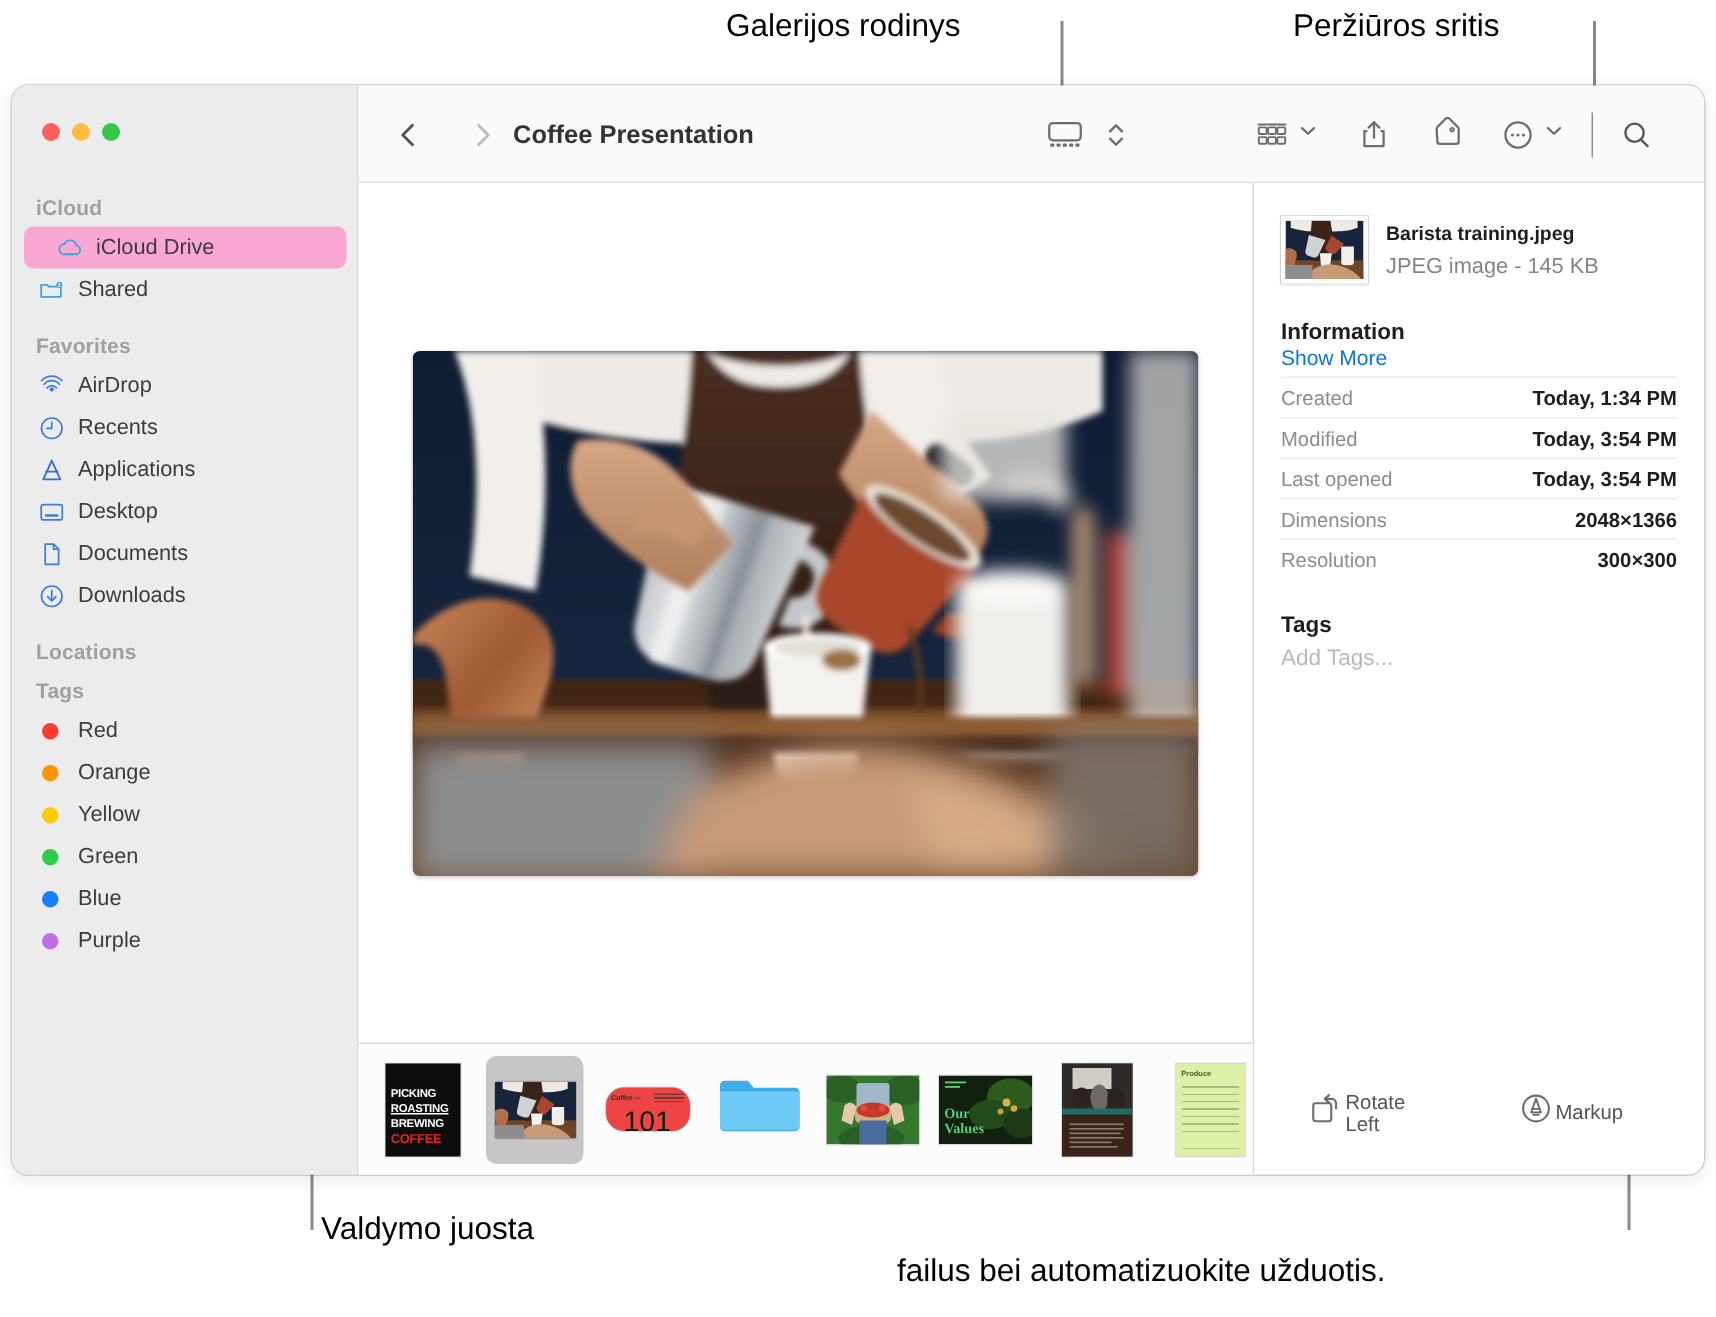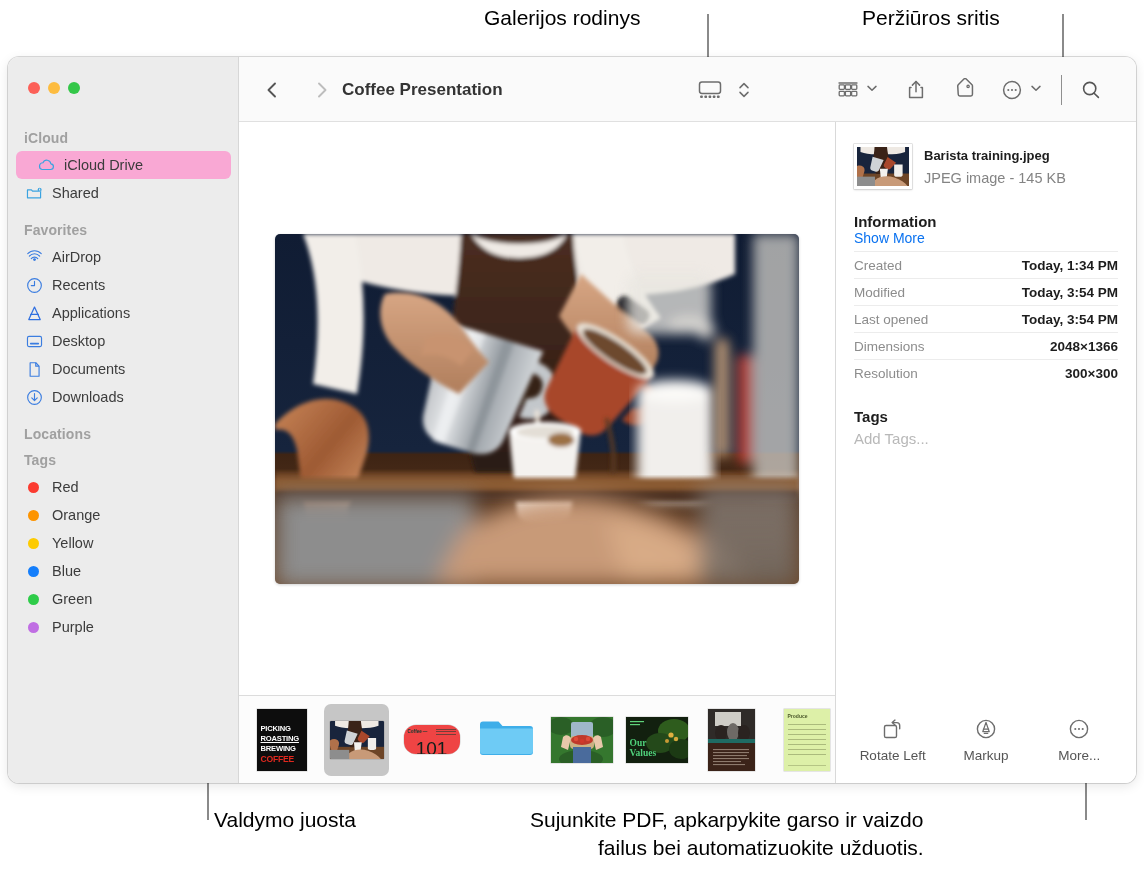--- a/index.html
+++ b/index.html
@@ -312,21 +312,21 @@
     width: 300px;
     height: 88px;
     display: flex;
     align-items: center;
     justify-content: space-around;
     padding: 0 10px;
     box-sizing: border-box;
   }
   .act {
     display: flex;
-    flex-direction: column;
+    flex-direction: row;
     align-items: center;
     width: 90px;
   }
   .act-ico { height: 28px; display:flex; align-items:center; justify-content:center; }
   .act-label {
     font-size: 13.5px;
     color: #555555;
     margin-top: 5px;
   }
 
@@ -341,21 +341,20 @@
   <div class="callout-label" style="left:484px; top:4px;">Galerijos rodinys</div>
   <div class="callout-line" style="left:707px; top:14px; height:62px;"></div>
 
   <div class="callout-label" style="left:862px; top:4px;">Peržiūros sritis</div>
   <div class="callout-line" style="left:1062px; top:14px; height:110px;"></div>
 
   <div class="callout-label" style="left:214px; top:806px;">Valdymo juosta</div>
   <div class="callout-line" style="left:207px; top:758px; height:62px;"></div>
   <div class="callout-line horiz" style="left:207px; top:758px; width:2px;"></div>
 
-  <div class="callout-label" style="left:530px; top:806px;">Sujunkite PDF, apkarpykite garso ir vaizdo</div>
   <div class="callout-label" style="left:598px; top:834px;">failus bei automatizuokite užduotis.</div>
   <div class="callout-line" style="left:1085px; top:770px; height:50px;"></div>
 
   <div id="window">
 
     <div id="sidebar">
 
       <div class="traffic">
         <div class="light red"></div>
         <div class="light yellow"></div>
@@ -461,26 +460,26 @@
         </div>
         <div class="sb-item">
           <span class="tag-dot" style="background:#fd9400"></span>
           <span class="sb-label">Orange</span>
         </div>
         <div class="sb-item">
           <span class="tag-dot" style="background:#fdcb01"></span>
           <span class="sb-label">Yellow</span>
         </div>
         <div class="sb-item">
+          <span class="tag-dot" style="background:#2ecc49"></span>
+          <span class="sb-label">Green</span>
+        </div>
+        <div class="sb-item">
           <span class="tag-dot" style="background:#147efb"></span>
           <span class="sb-label">Blue</span>
-        </div>
-        <div class="sb-item">
-          <span class="tag-dot" style="background:#2ecc49"></span>
-          <span class="sb-label">Green</span>
         </div>
         <div class="sb-item">
           <span class="tag-dot" style="background:#c06ee3"></span>
           <span class="sb-label">Purple</span>
         </div>
       </div>
     </div>
 
     <div id="toolbar">
 
@@ -901,28 +900,17 @@
           <span class="act-ico">
             <svg width="26" height="26" viewBox="0 0 26 26">
               <circle cx="13" cy="13" r="8.6" fill="none" stroke="#6d6d6d" stroke-width="1.4"></circle>
               <path d="M13 6.4l3.2 9.2h-6.4z" fill="none" stroke="#6d6d6d" stroke-width="1.3" stroke-linejoin="round"></path>
               <path d="M10.4 13.2h5.2" stroke="#6d6d6d" stroke-width="1.2" stroke-linecap="round"></path>
               <path d="M11.2 17.3h3.6" stroke="#6d6d6d" stroke-width="1.2" stroke-linecap="round"></path>
             </svg>
           </span>
           <span class="act-label">Markup</span>
         </div>
-        <div class="act">
-          <span class="act-ico">
-            <svg width="26" height="26" viewBox="0 0 26 26">
-              <circle cx="13" cy="13" r="8.6" fill="none" stroke="#6d6d6d" stroke-width="1.4"></circle>
-              <circle cx="9.3" cy="13" r="1.05" fill="#6d6d6d"></circle>
-              <circle cx="13" cy="13" r="1.05" fill="#6d6d6d"></circle>
-              <circle cx="16.7" cy="13" r="1.05" fill="#6d6d6d"></circle>
-            </svg>
-          </span>
-          <span class="act-label">More...</span>
-        </div>
       </div>
     </div>
 
   </div>
 </div>
 
 </body></html>

